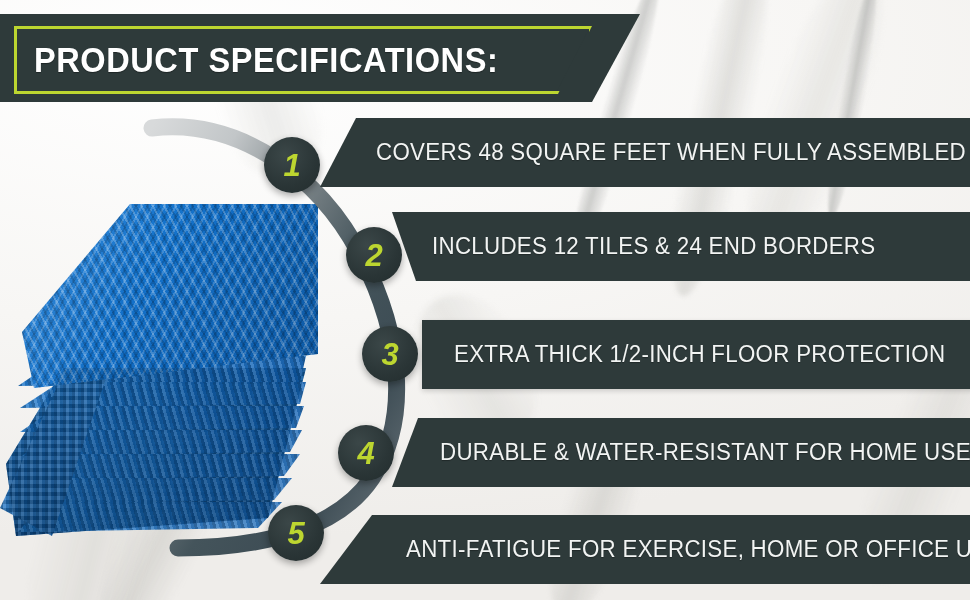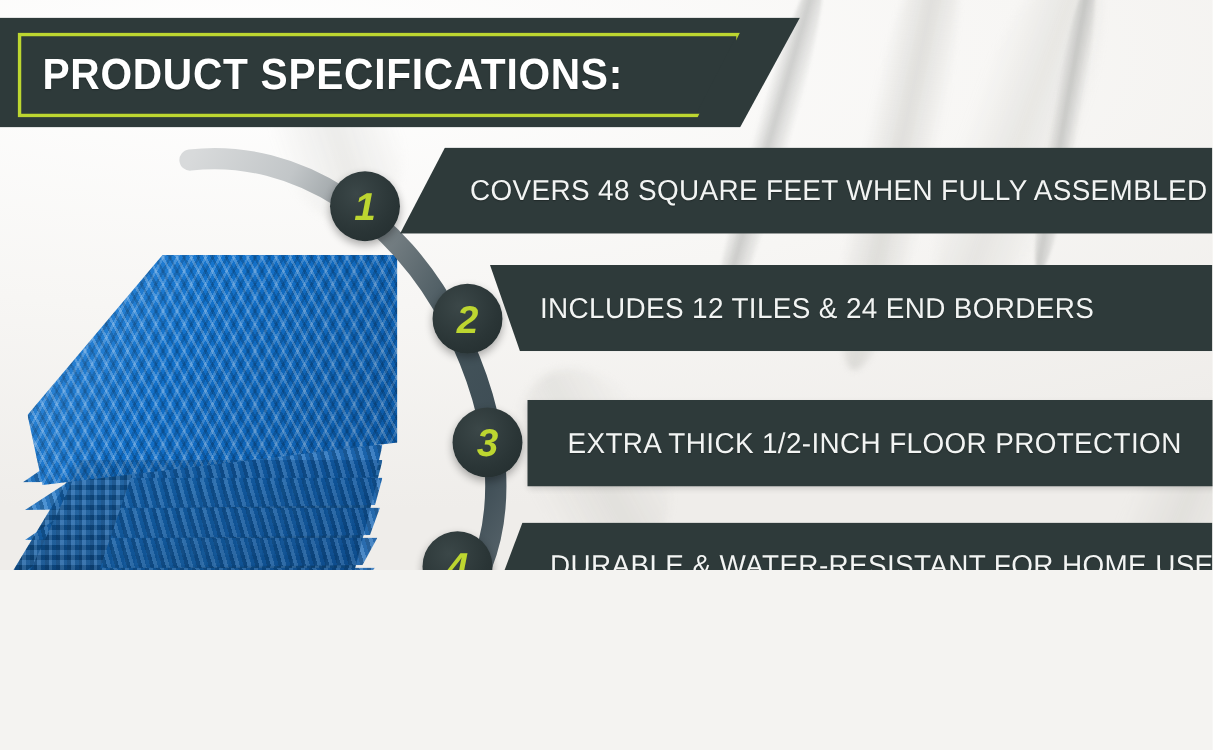--- a/index.html
+++ b/index.html
@@ -2,21 +2,21 @@
 <html><head>
 <meta charset="utf-8">
 <title>Product Specifications</title>
 <style>
   html,body{margin:0;padding:0;}
   body{
     width:970px;height:600px;overflow:hidden;
     font-family:"Liberation Sans", sans-serif;
     background:#f4f3f1;
   }
-  #stage{position:relative;width:970px;height:456px;overflow:hidden;}
+  #stage{position:relative;width:970px;height:600px;overflow:hidden;}
 
   
   .marble{position:absolute;inset:0;background:#fbfaf8;}
   .marble .base{
     position:absolute;inset:0;
     background:
       radial-gradient(120% 80% at 20% 10%, #ffffff 0%, #f7f6f4 55%, #efedea 100%),
       linear-gradient(180deg,#fdfdfc 0%,#f3f1ee 100%);
   }
   .vein{position:absolute;background:linear-gradient(90deg,rgba(150,150,150,0) 0%,rgba(140,142,140,.40) 45%,rgba(150,150,150,0) 100%);

